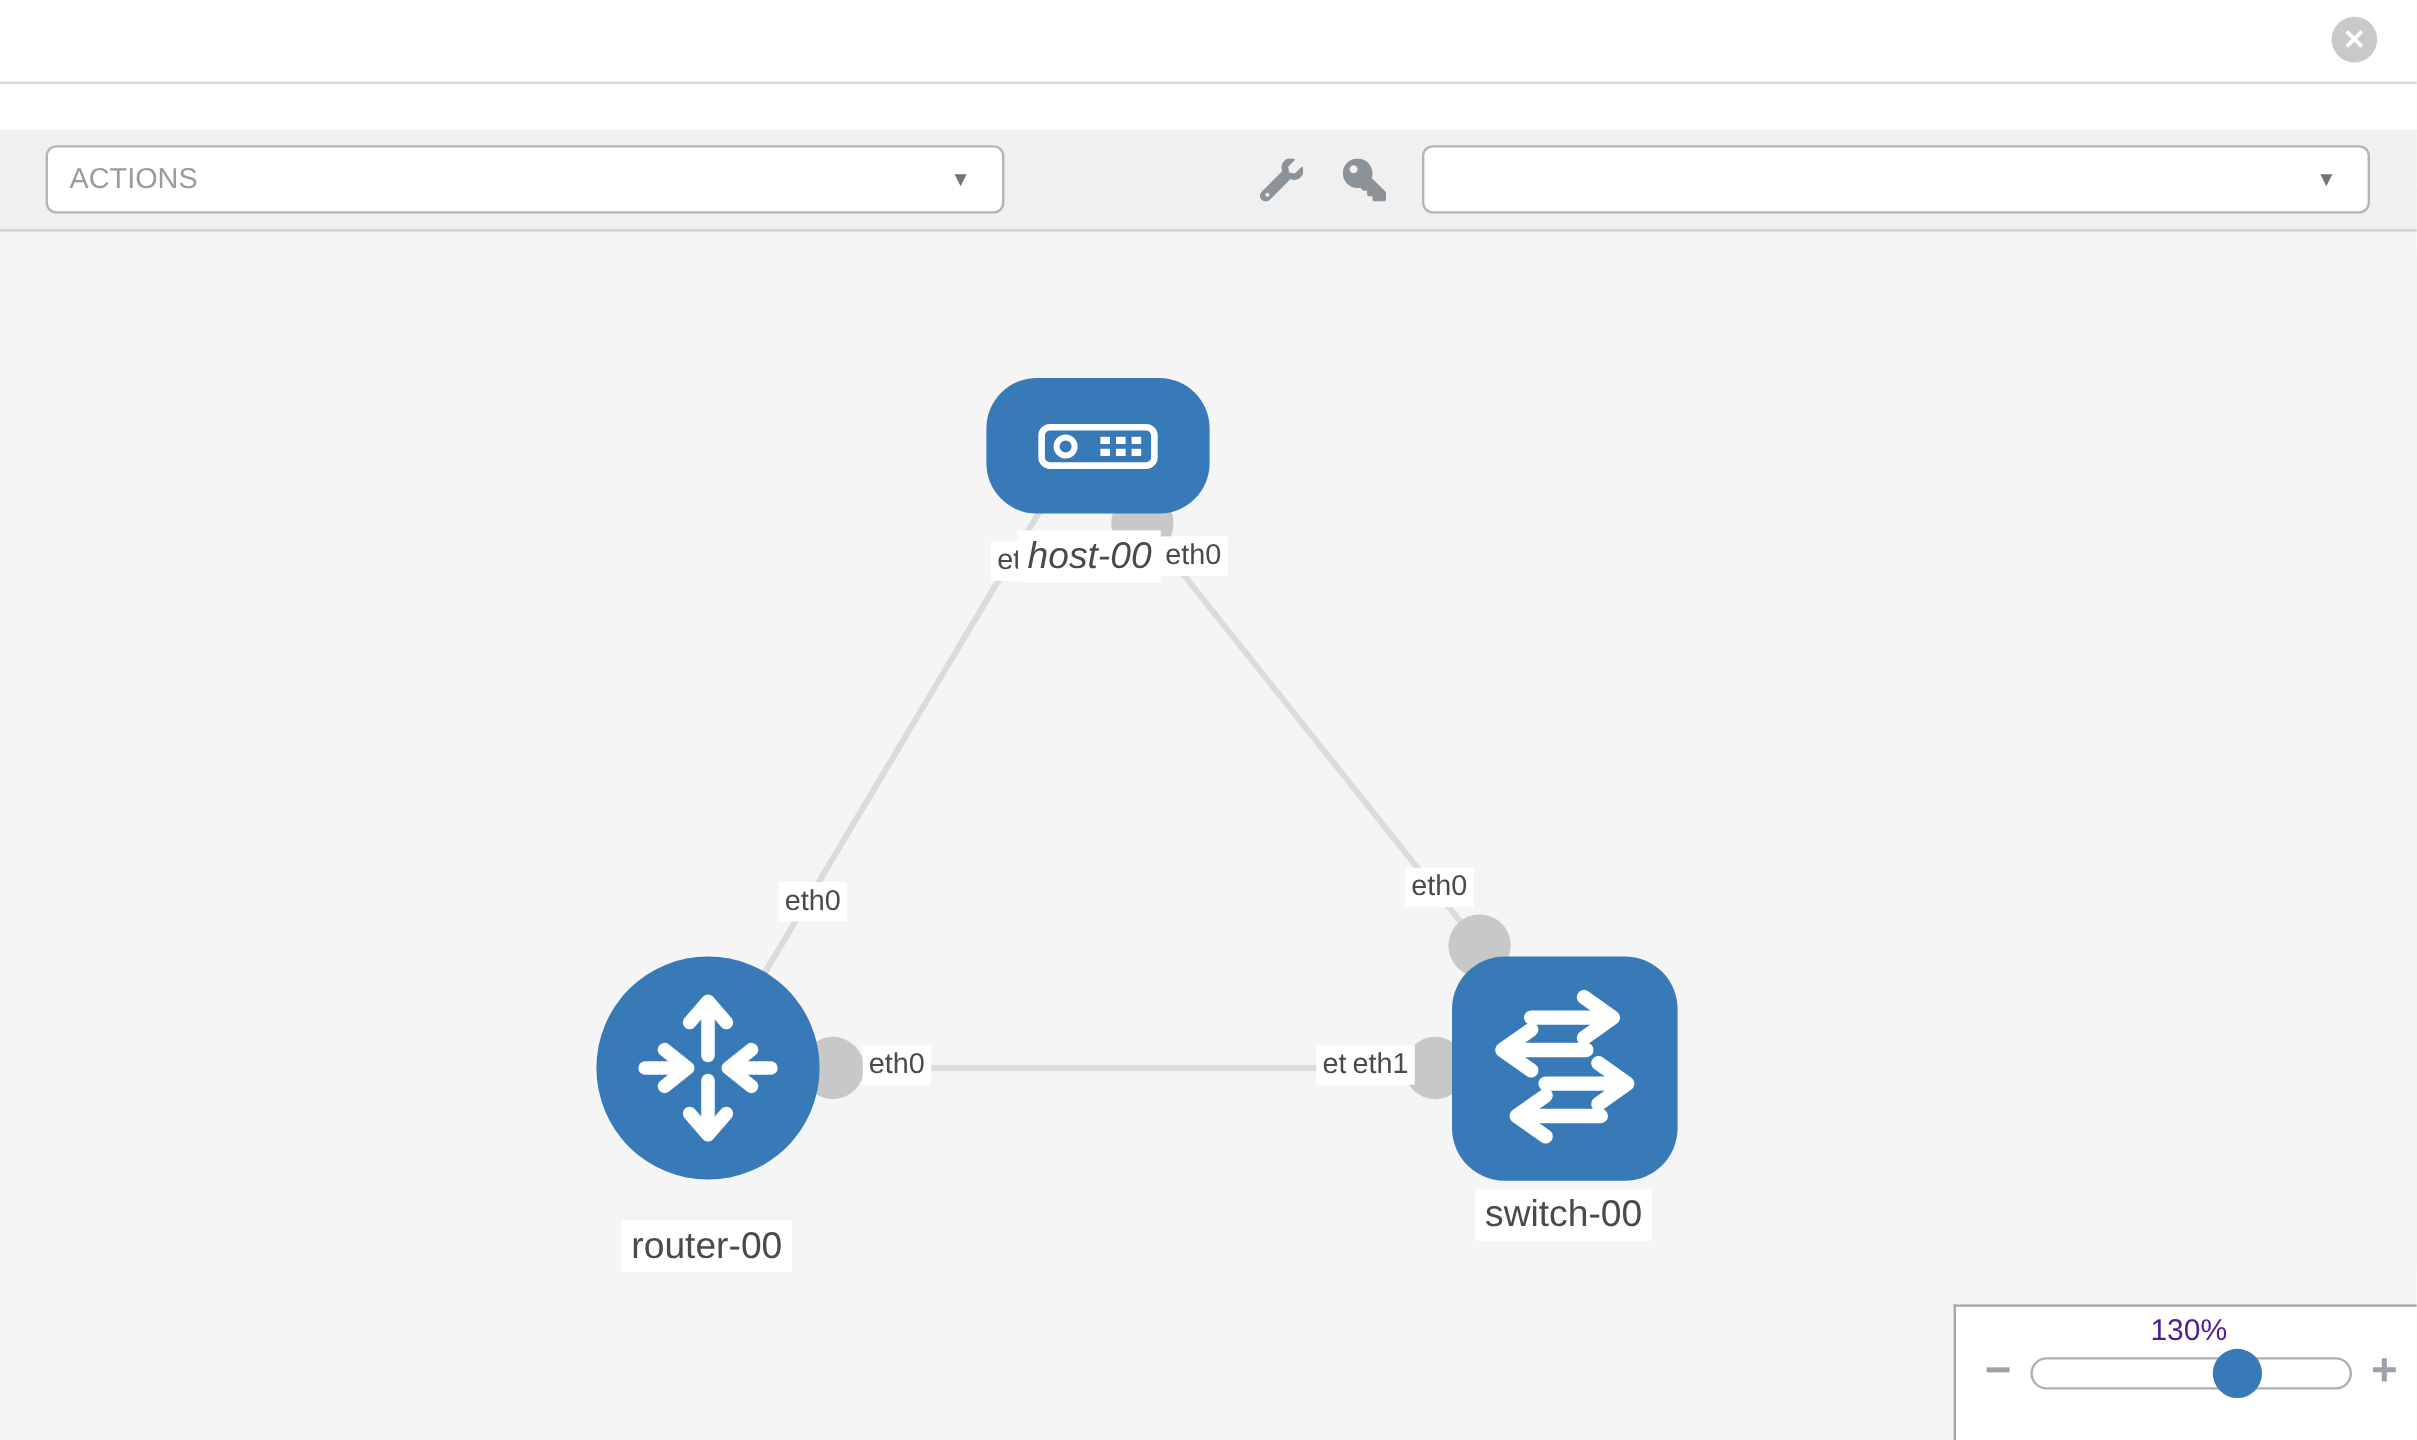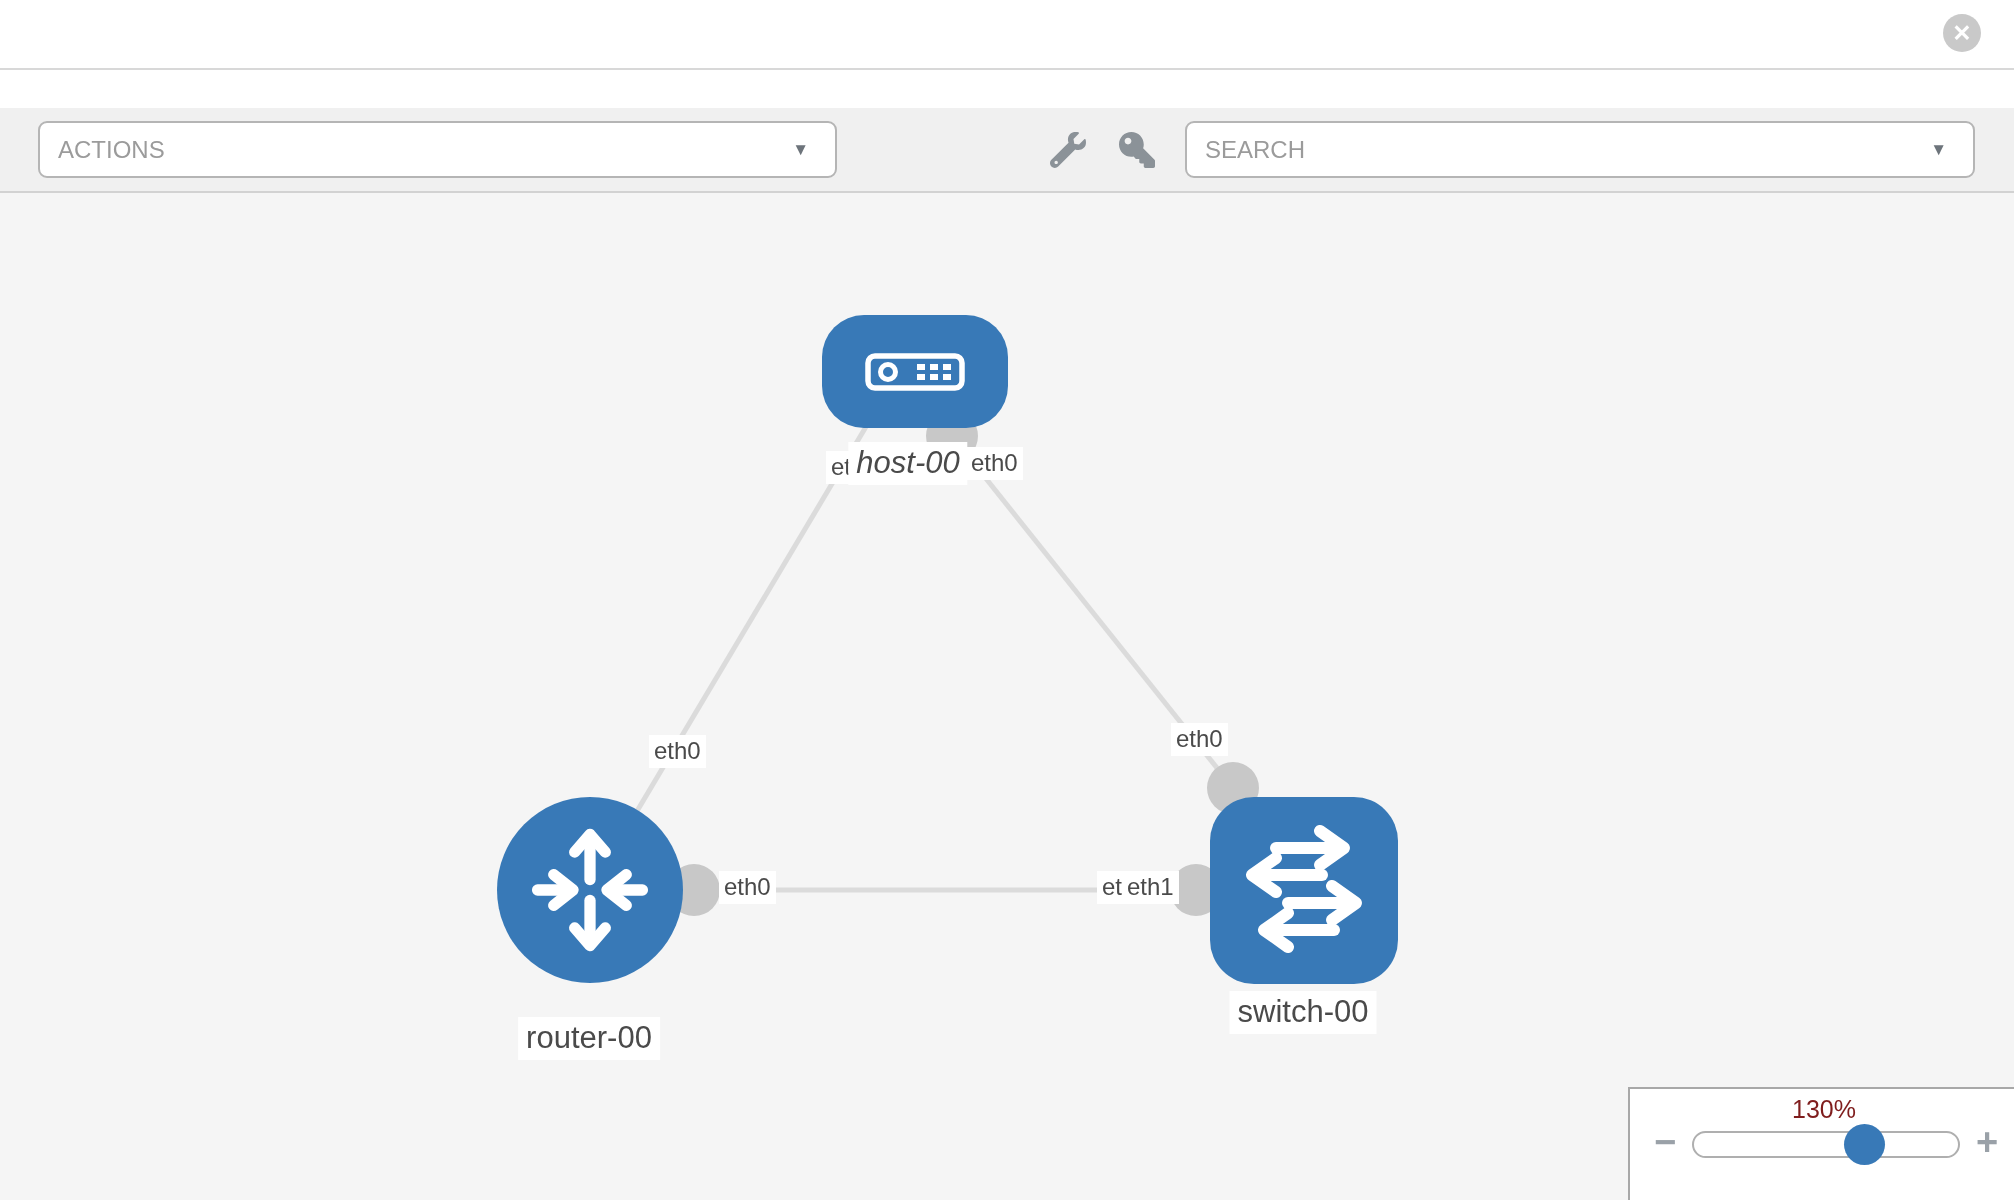--- a/index.html
+++ b/index.html
@@ -51,21 +51,21 @@
     font-size: 24px; line-height: 1.2; padding: 2px 5px; white-space: nowrap; }
   .node-label { position: absolute; z-index: 4; background: #ffffff; color: #4a4a4a;
     font-size: 31px; line-height: 1.25; padding: 2px 8px; white-space: nowrap;
     transform: translateX(-50%); cursor: pointer; }
 
   
   .zoom-panel { position: absolute; left: 1628px; top: 1087px; width: 386px; height: 113px;
     background: #ffffff; border: 2px solid #a8a8a8; border-bottom: none; border-right: none;
     z-index: 5; }
   .zoom-value { position: absolute; left: 94px; top: 6px; width: 200px; text-align: center;
-    font-size: 25px; color: #7f1d1d; }
+    font-size: 25px; color: #4c1d95; }
   .zoom-track { position: absolute; left: 62px; top: 42px; width: 268px; height: 27px;
     background: #ffffff; border: 2px solid #afafaf; border-radius: 14px; cursor: pointer; }
   .zoom-thumb { position: absolute; left: 150px; top: -9px; width: 41px; height: 41px;
     border-radius: 50%; background: #3879b7; cursor: grab; }
   .zoom-minus, .zoom-plus { position: absolute; top: 33px; width: 30px; text-align: center;
     font-size: 38px; font-weight: 700; color: #9aa1a8; line-height: 40px; cursor: pointer; }
   .zoom-minus { left: 20px; }
   .zoom-plus { left: 342px; }
 </style>
 </head>
@@ -151,21 +151,20 @@
         <path d="M507.73 109.1c-2.24-9.03-13.54-12.09-20.12-5.51l-74.36 74.36-67.88-11.31-11.31-67.88 74.36-74.36c6.62-6.62 3.43-17.9-5.66-20.16C352.4-6.43 315.29-.93 286 29.44c-31.47 32.63-39.13 81.38-22.57 122.17L20 394.11c-26.66 26.67-26.66 69.85 0 96.51s69.85 26.67 96.51 0l242.5-243.43c40.79 16.56 89.54 8.9 122.17-22.57 30.37-29.29 35.88-66.4 26.55-115.52zM88 456c-13.25 0-24-10.75-24-24 0-13.26 10.75-24 24-24s24 10.74 24 24c0 13.25-10.75 24-24 24z"></path>
       </svg>
   </span>
   <span class="tool-icon icon-key">
     <svg viewBox="0 0 512 512">
         <path d="M512 176.001C512 273.203 433.202 352 336 352c-11.22 0-22.19-1.062-32.827-3.069l-24.012 27.014A23.999 23.999 0 0 1 261.223 384H224v40c0 13.255-10.745 24-24 24h-40v40c0 13.255-10.745 24-24 24H24c-13.255 0-24-10.745-24-24v-78.059c0-6.365 2.529-12.47 7.029-16.971l161.802-161.802C163.108 213.814 160 195.271 160 176 160 78.798 238.797.001 335.999 0 433.488-.001 512 78.511 512 176.001zM336 128c0 26.51 21.49 48 48 48s48-21.49 48-48-21.49-48-48-48-48 21.49-48 48z"></path>
       </svg>
   </span>
 
   <div class="combo combo-search">
-    <input class="search-input" type="text" placeholder="SEARCH" style="">
     <span class="combo-caret">▼</span>
   </div>
 </div>
 
 <div class="zoom-panel">
   <div class="zoom-value">130%</div>
   <div class="zoom-minus">−</div>
   <div class="zoom-track">
     <div class="zoom-thumb"></div>
   </div>

